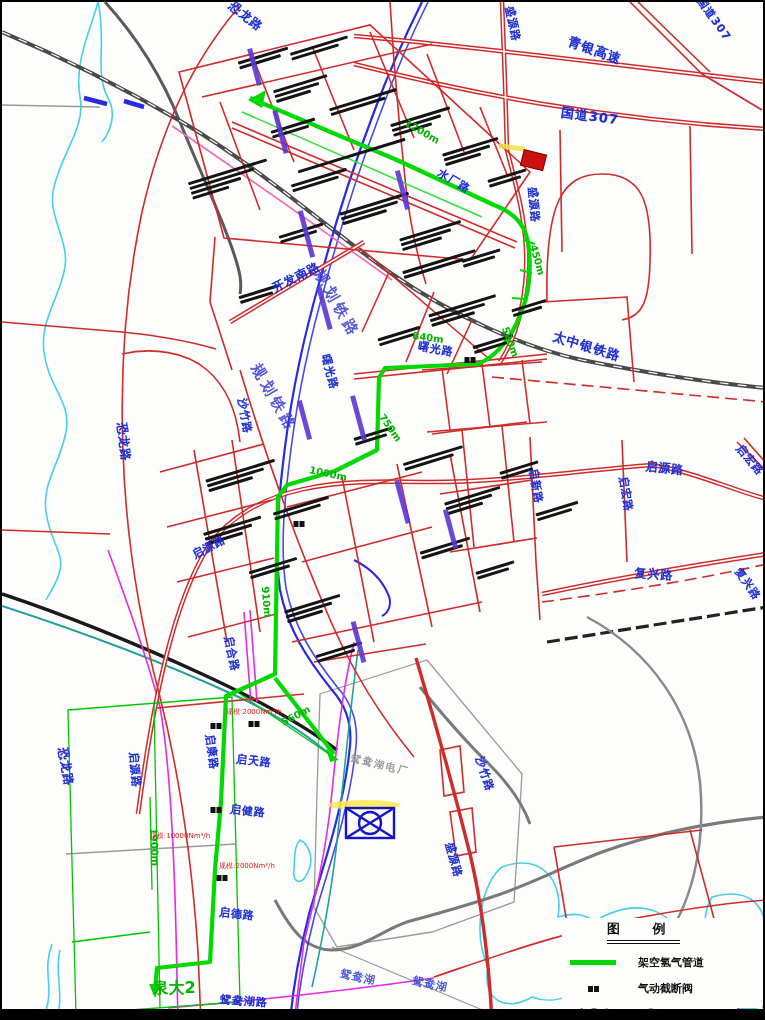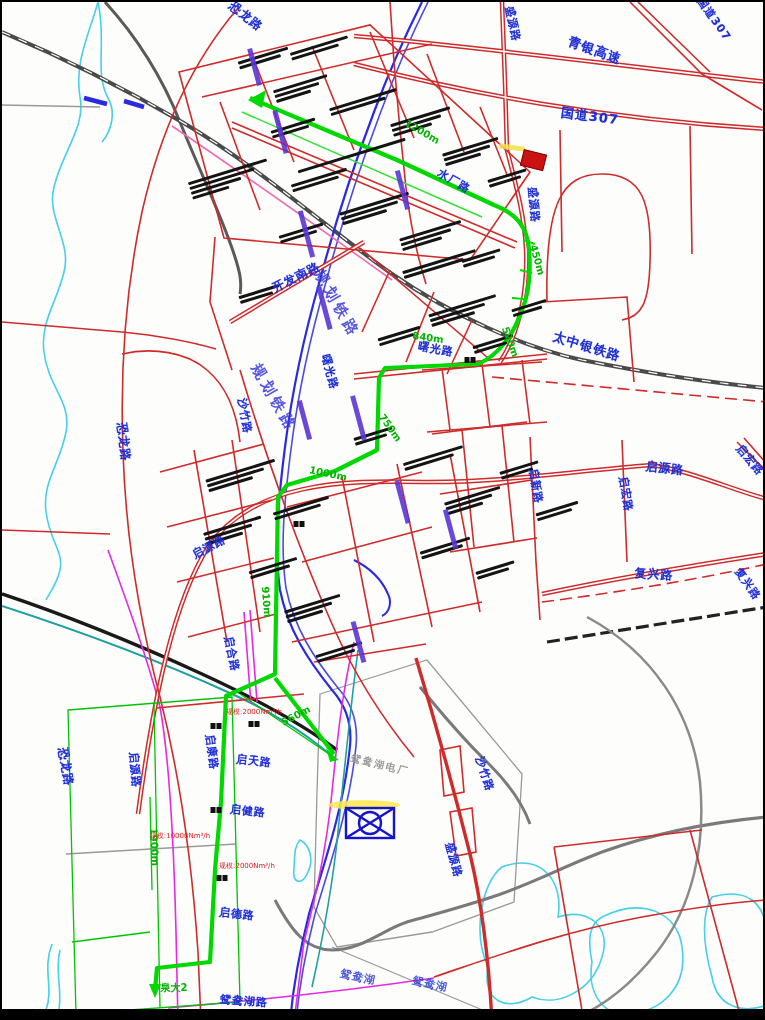--- a/index.html
+++ b/index.html
@@ -370,21 +370,21 @@
       <span class="lbl plant" style="left: 378px; top: 763px; font-size: 10px; --r: 14deg;">鸳鸯湖电厂</span>
       <span class="lbl dist" style="left: 420px; top: 130px; font-size: 10px; --r: 30deg;">1200m</span>
       <span class="lbl dist" style="left: 535px; top: 258px; font-size: 10px; --r: 75deg;">450m</span>
       <span class="lbl dist" style="left: 508px; top: 340px; font-size: 10px; --r: 70deg;">520m</span>
       <span class="lbl dist" style="left: 426px; top: 336px; font-size: 10px; --r: 8deg;">840m</span>
       <span class="lbl dist" style="left: 388px; top: 426px; font-size: 10px; --r: 55deg;">750m</span>
       <span class="lbl dist" style="left: 326px; top: 472px; font-size: 10px; --r: 12deg;">1000m</span>
       <span class="lbl dist" style="left: 264px; top: 600px; font-size: 10px; --r: 85deg;">910m</span>
       <span class="lbl dist" style="left: 294px; top: 714px; font-size: 10px; --r: -28deg;">560m</span>
       <span class="lbl dist" style="left: 152px; top: 845px; font-size: 10px; --r: 87deg;">1900m</span>
-      <span class="lbl dist" style="left: 172px; top: 986px; font-size: 10px; --r: 0deg;">泉大2</span>
+      <span class="lbl dist" style="left: 172px; top: 986px; font-size: 16px; --r: 0deg;">泉大2</span>
       <span class="lbl note" style="left: 252px; top: 710px; font-size: 7px; --r: 0deg;">规模:2000Nm³/h</span>
       <span class="lbl note" style="left: 178px; top: 834px; font-size: 7px; --r: 0deg;">规模:10000Nm³/h</span>
       <span class="lbl note" style="left: 245px; top: 864px; font-size: 7px; --r: 0deg;">规模:2000Nm³/h</span>
       <span class="valve" style="left: 468px; top: 358px;">
         <i></i>
         <i></i>
       </span>
       <span class="valve" style="left: 297px; top: 522px;">
         <i></i>
         <i></i>
@@ -400,15 +400,31 @@
       <span class="valve" style="left: 220px; top: 876px;">
         <i></i>
         <i></i>
       </span>
       <span class="valve" style="left: 252px; top: 722px;">
         <i></i>
         <i></i>
       </span>
     </div>
 
+  <div class="legend">
+    <span class="ttl">图 例</span>
+    <div class="row">
+      <span class="sw-line"></span>
+      <span>架空氢气管道</span>
+    </div>
+    <div class="row">
+      <span class="sw-valve">
+          <span class="valve">
+            <i></i>
+            <i></i>
+          </span>
+        </span>
+      <span>气动截断阀</span>
+    </div>
+  </div>
 
   <div class="botbar"></div>
 </div>
 
 </body></html>

